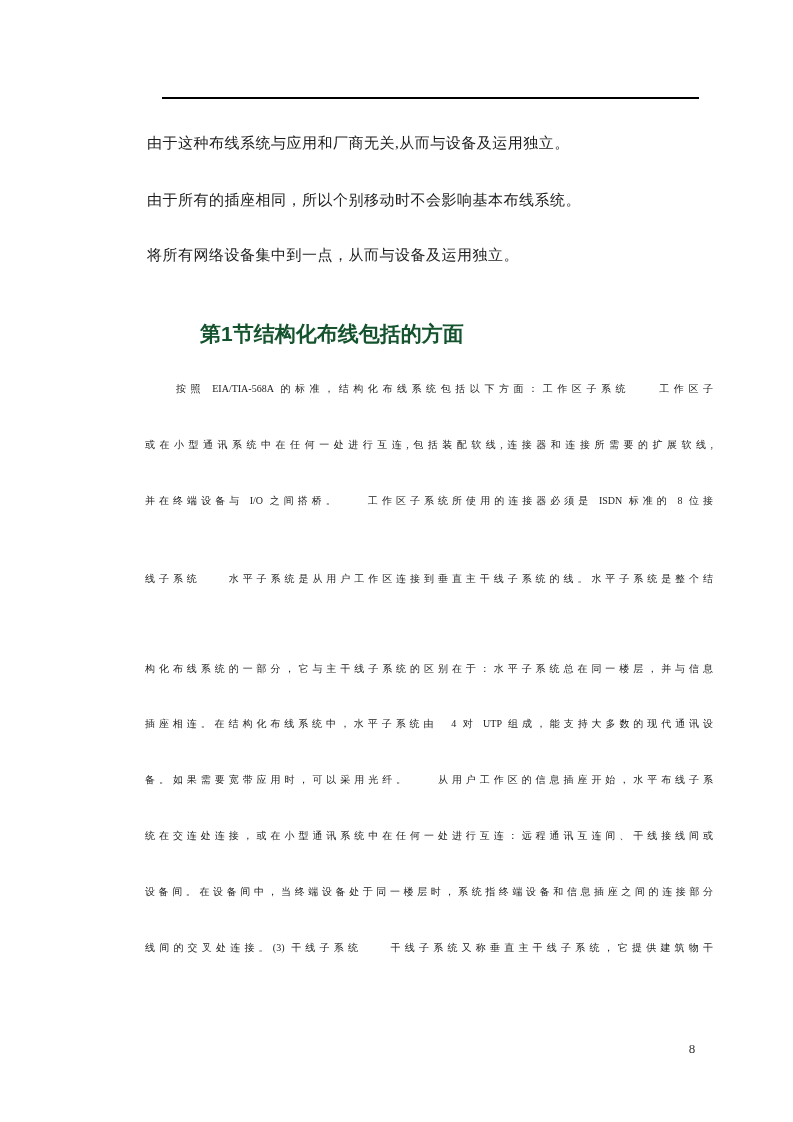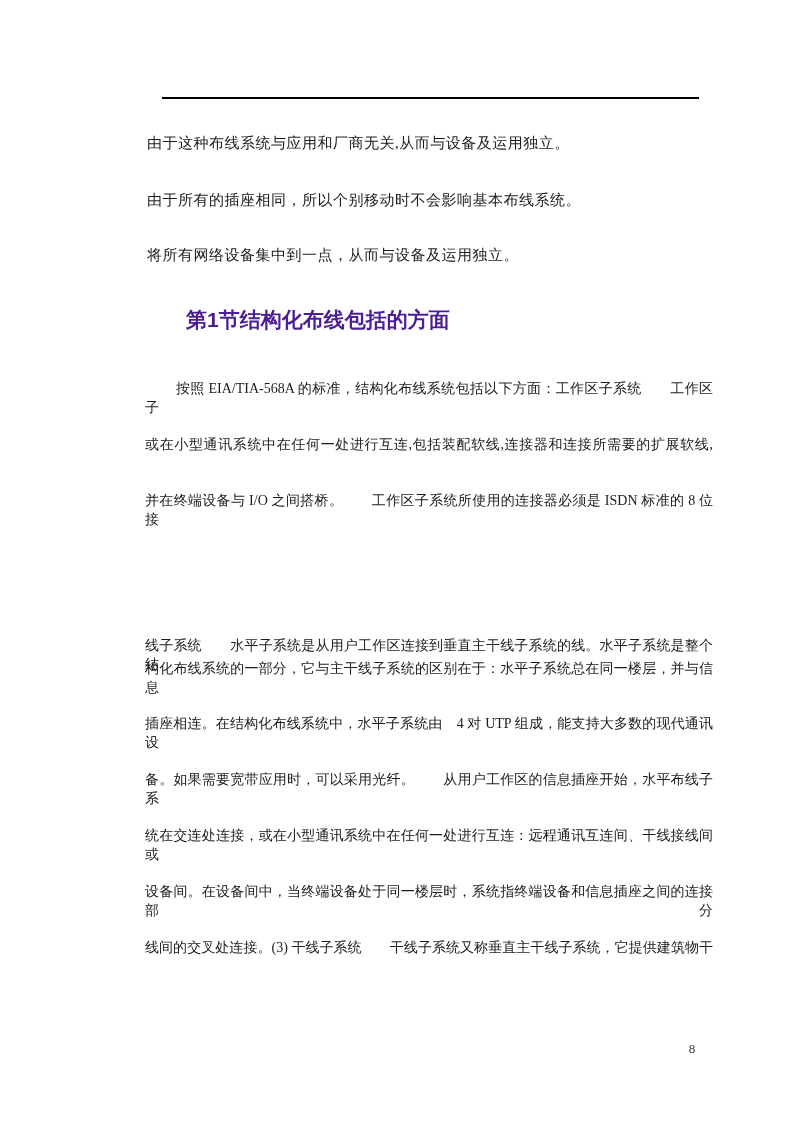--- a/index.html
+++ b/index.html
@@ -30,34 +30,34 @@
     margin: 0;
     font-size: 15px;
     line-height: 18px;
     white-space: nowrap;
     letter-spacing: 0.5px;
   }
   .section-heading {
     position: absolute;
     left: 186px;
     top: 307px;
-    margin: 0;
+    margin: 14px;
     font-size: 21px;
     line-height: 25px;
     font-weight: bold;
     font-family: "Liberation Sans", "DejaVu Sans", sans-serif;
     white-space: nowrap;
-    color: #4c1d95;
+    color: #14532d;
   }
   .body-line {
     position: absolute;
     left: 145px;
     width: 568px;
     margin: 0;
-    font-size: 14px;
+    font-size: 10px;
     line-height: 19px;
     text-align: justify;
     text-align-last: justify;
     text-justify: inter-ideograph;
   }
   .body-line.indented {
     text-indent: 31px;
   }
   .page-number {
     position: absolute;
@@ -80,21 +80,21 @@
 
   <p class="intro-line" style="top:134px">由于这种布线系统与应用和厂商无关,从而与设备及运用独立。</p>
   <p class="intro-line" style="top:191px">由于所有的插座相同，所以个别移动时不会影响基本布线系统。</p>
   <p class="intro-line" style="top:246px">将所有网络设备集中到一点，从而与设备及运用独立。</p>
 
   <h1 class="section-heading">第1节结构化布线包括的方面</h1>
 
   <p class="body-line indented" style="top:379px">按照 EIA/TIA-568A 的标准，结构化布线系统包括以下方面：工作区子系统　　工作区子</p>
   <p class="body-line" style="top:435px">或在小型通讯系统中在任何一处进行互连,包括装配软线,连接器和连接所需要的扩展软线,</p>
   <p class="body-line" style="top:491px">并在终端设备与 I/O 之间搭桥。　　工作区子系统所使用的连接器必须是 ISDN 标准的 8 位接</p>
-  <p class="body-line" style="top:636px">线子系统　　水平子系统是从用户工作区连接到垂直主干线子系统的线。水平子系统是整个结</p>
+  <p class="body-line" style="top:569px">线子系统　　水平子系统是从用户工作区连接到垂直主干线子系统的线。水平子系统是整个结</p>
   <p class="body-line" style="top:659px">构化布线系统的一部分，它与主干线子系统的区别在于：水平子系统总在同一楼层，并与信息</p>
   <p class="body-line" style="top:714px">插座相连。在结构化布线系统中，水平子系统由　4 对 UTP 组成，能支持大多数的现代通讯设</p>
   <p class="body-line" style="top:770px">备。如果需要宽带应用时，可以采用光纤。　　从用户工作区的信息插座开始，水平布线子系</p>
   <p class="body-line" style="top:826px">统在交连处连接，或在小型通讯系统中在任何一处进行互连：远程通讯互连间、干线接线间或</p>
   <p class="body-line" style="top:882px">设备间。在设备间中，当终端设备处于同一楼层时，系统指终端设备和信息插座之间的连接部分</p>
   <p class="body-line" style="top:938px">线间的交叉处连接。(3) 干线子系统　　干线子系统又称垂直主干线子系统，它提供建筑物干</p>
 
   <p class="page-number">8</p>
 
 </div>

